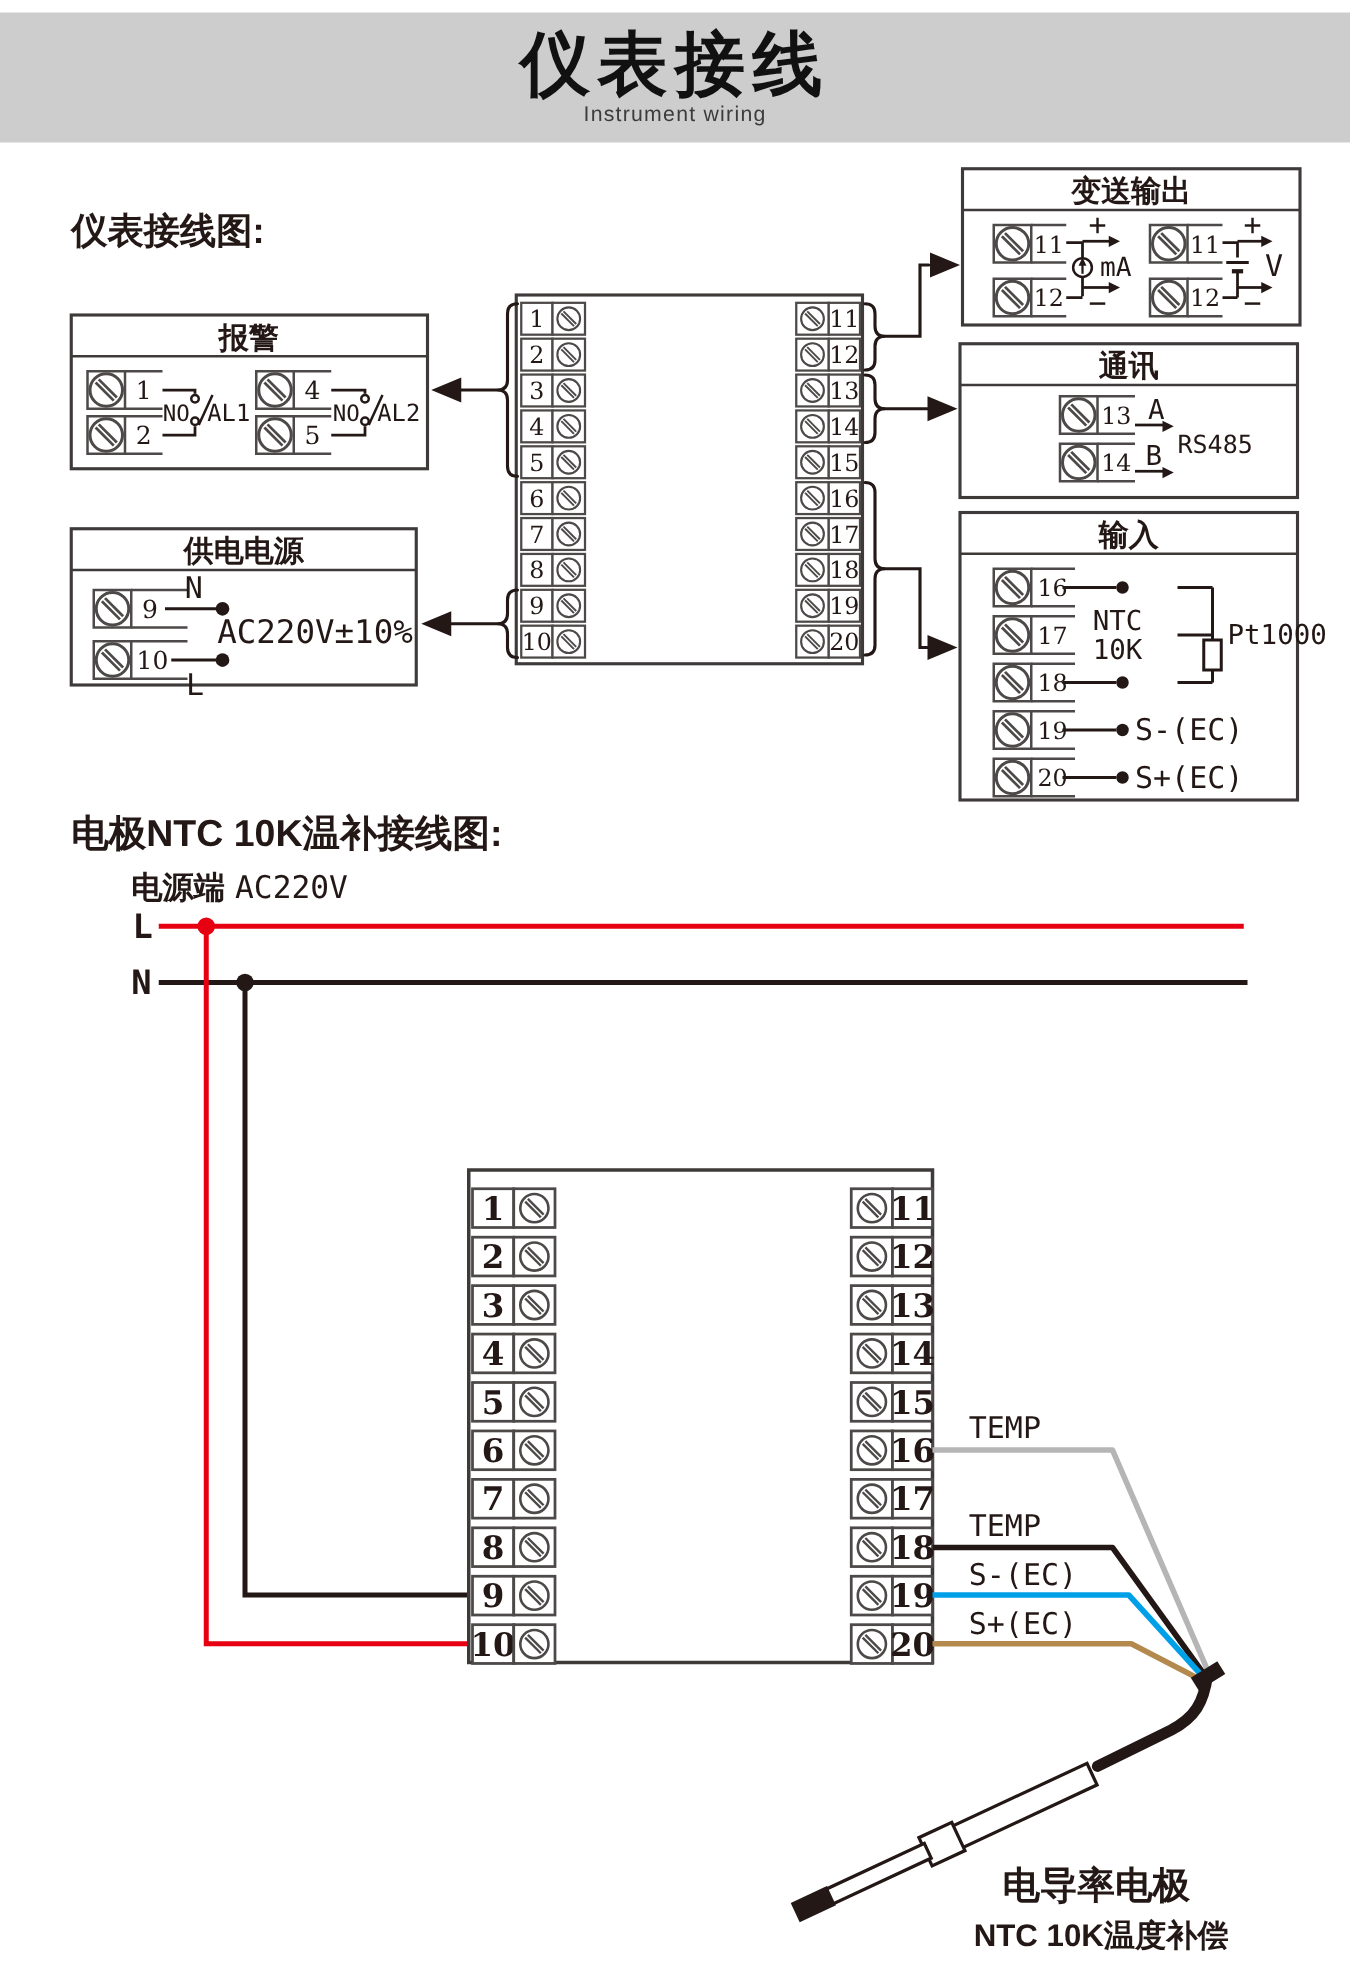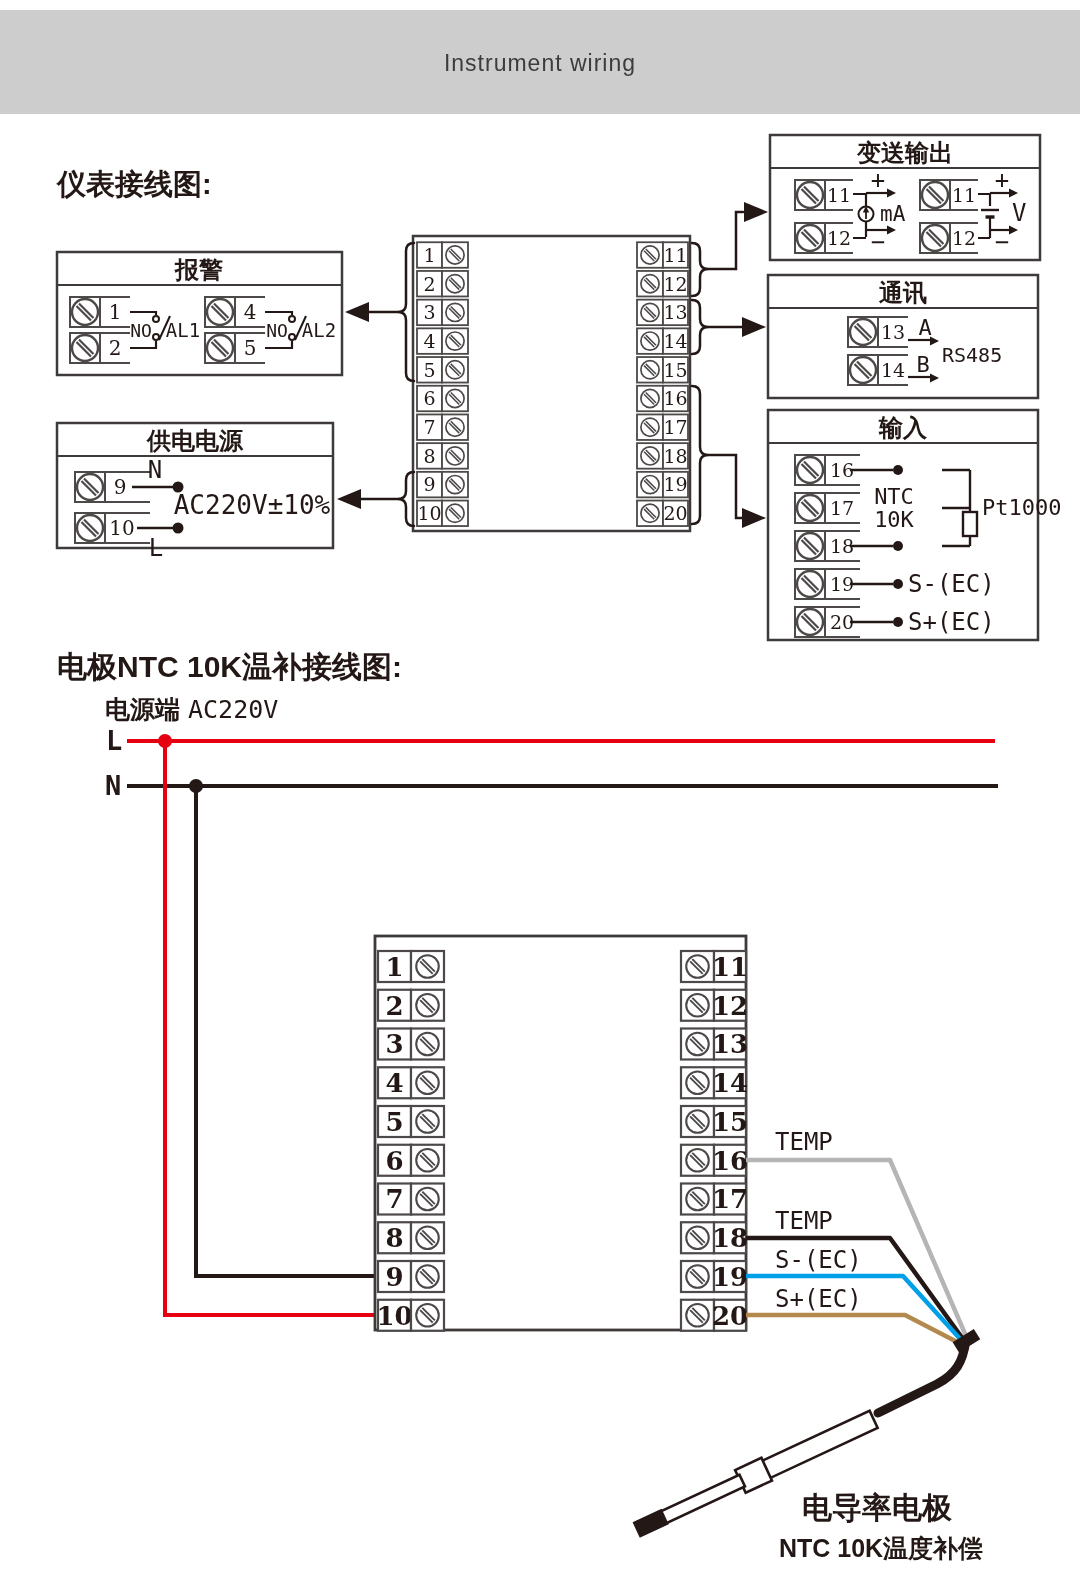--- a/index.html
+++ b/index.html
@@ -1,33 +1,34 @@
 <!DOCTYPE html>
 <html><head>
 <meta charset="utf-8">
 <style>
   html,body{margin:0;padding:0;background:#ffffff;}
   .page{position:relative;width:1080px;height:1586px;background:#ffffff;overflow:hidden;
         font-family:"Liberation Sans",sans-serif;}
   .banner{position:absolute;left:0;top:10px;width:1080px;height:104px;background:#cecdcd;
           display:flex;flex-direction:column;align-items:center;justify-content:center;}
   .banner .t{font-size:56px;font-weight:bold;color:#111111;letter-spacing:6px;line-height:1.05;}
-  .banner .s{font-size:23px;color:#3c3c3c;margin-top:2px;letter-spacing:1px;}
+  .banner .s{font-size:17px;color:#3c3c3c;margin-top:2px;letter-spacing:1px;}
   svg{position:absolute;left:0;top:0;}
   svg text{font-family:"DejaVu Sans Mono","Liberation Mono",monospace;fill:#231815;}
   .cjk{font-family:"Liberation Sans",sans-serif;font-weight:bold;}
   .serif{font-family:"DejaVu Serif","Liberation Serif",serif;}
   .serifb{font-family:"DejaVu Serif","Liberation Serif",serif;font-weight:bold;}
 </style>
 </head>
 <body>
 
 <div class="page">
 
   <div class="banner">
+    <div class="t">仪表接线</div>
     <div class="s">Instrument wiring</div>
   </div>
 
   <svg width="1080" height="1586" viewBox="0 0 1080 1586">
     <defs>
       <symbol id="screw" viewBox="-15 -15 30 30">
         <circle cx="0" cy="0" r="13" fill="#ffffff" stroke="#4c4948" stroke-width="2.4"></circle>
         <line x1="-8.5" y1="-6" x2="6" y2="8.5" stroke="#4c4948" stroke-width="2.2"></line>
         <line x1="-6" y1="-8.5" x2="8.5" y2="6" stroke="#4c4948" stroke-width="2.2"></line>
       </symbol>

